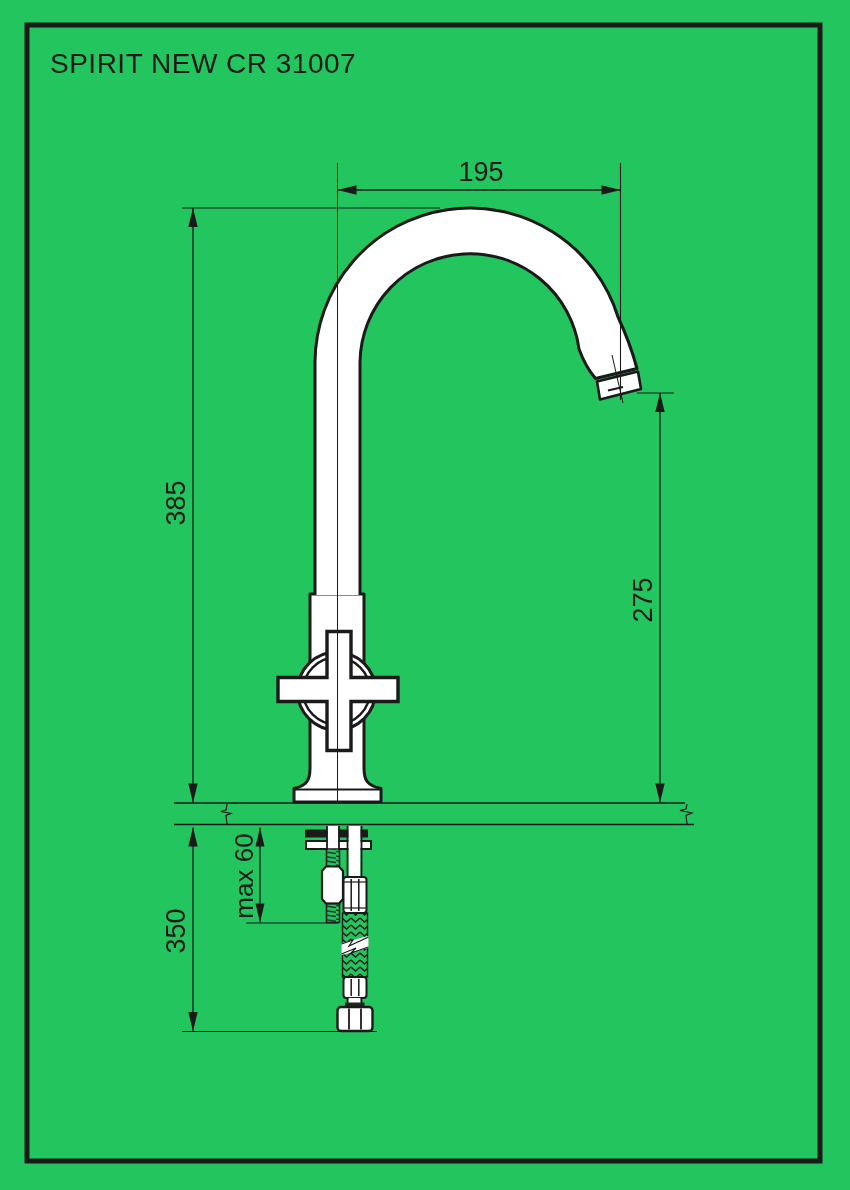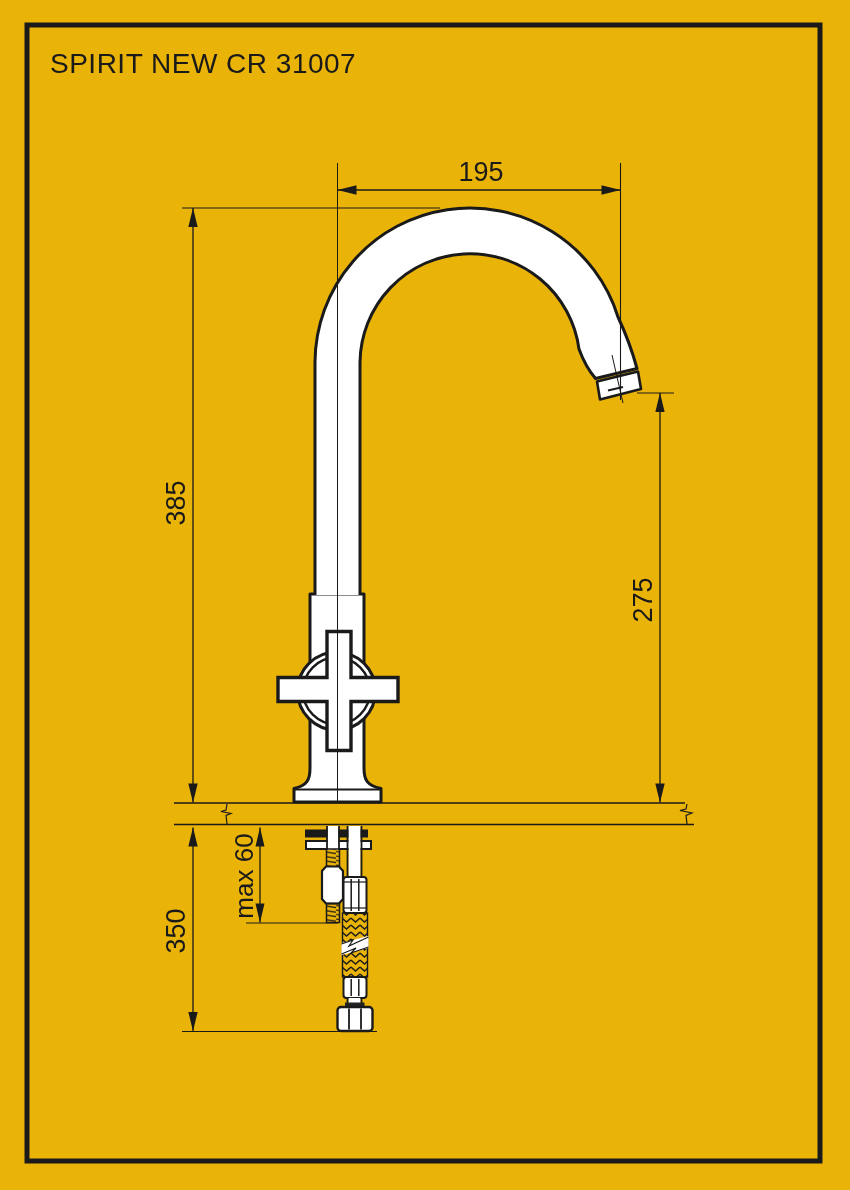--- a/index.html
+++ b/index.html
@@ -7,21 +7,21 @@
     padding: 0;
     background: #ffffff;
     width: 850px;
     height: 1190px;
     font-family: "Liberation Sans", sans-serif;
   }
   .sheet {
     position: relative;
     width: 850px;
     height: 1190px;
-    background: #eab308;
+    background: #22c55e;
     overflow: hidden;
   }
   svg { display: block; }
   text {
     font-family: "Liberation Sans", sans-serif;
     fill: #1a1a1a;
   }
   .dim-label { font-size: 27px; }
   .dim-label-small { font-size: 26px; }
   .title-label { font-size: 28px; letter-spacing: 0.5px; }

